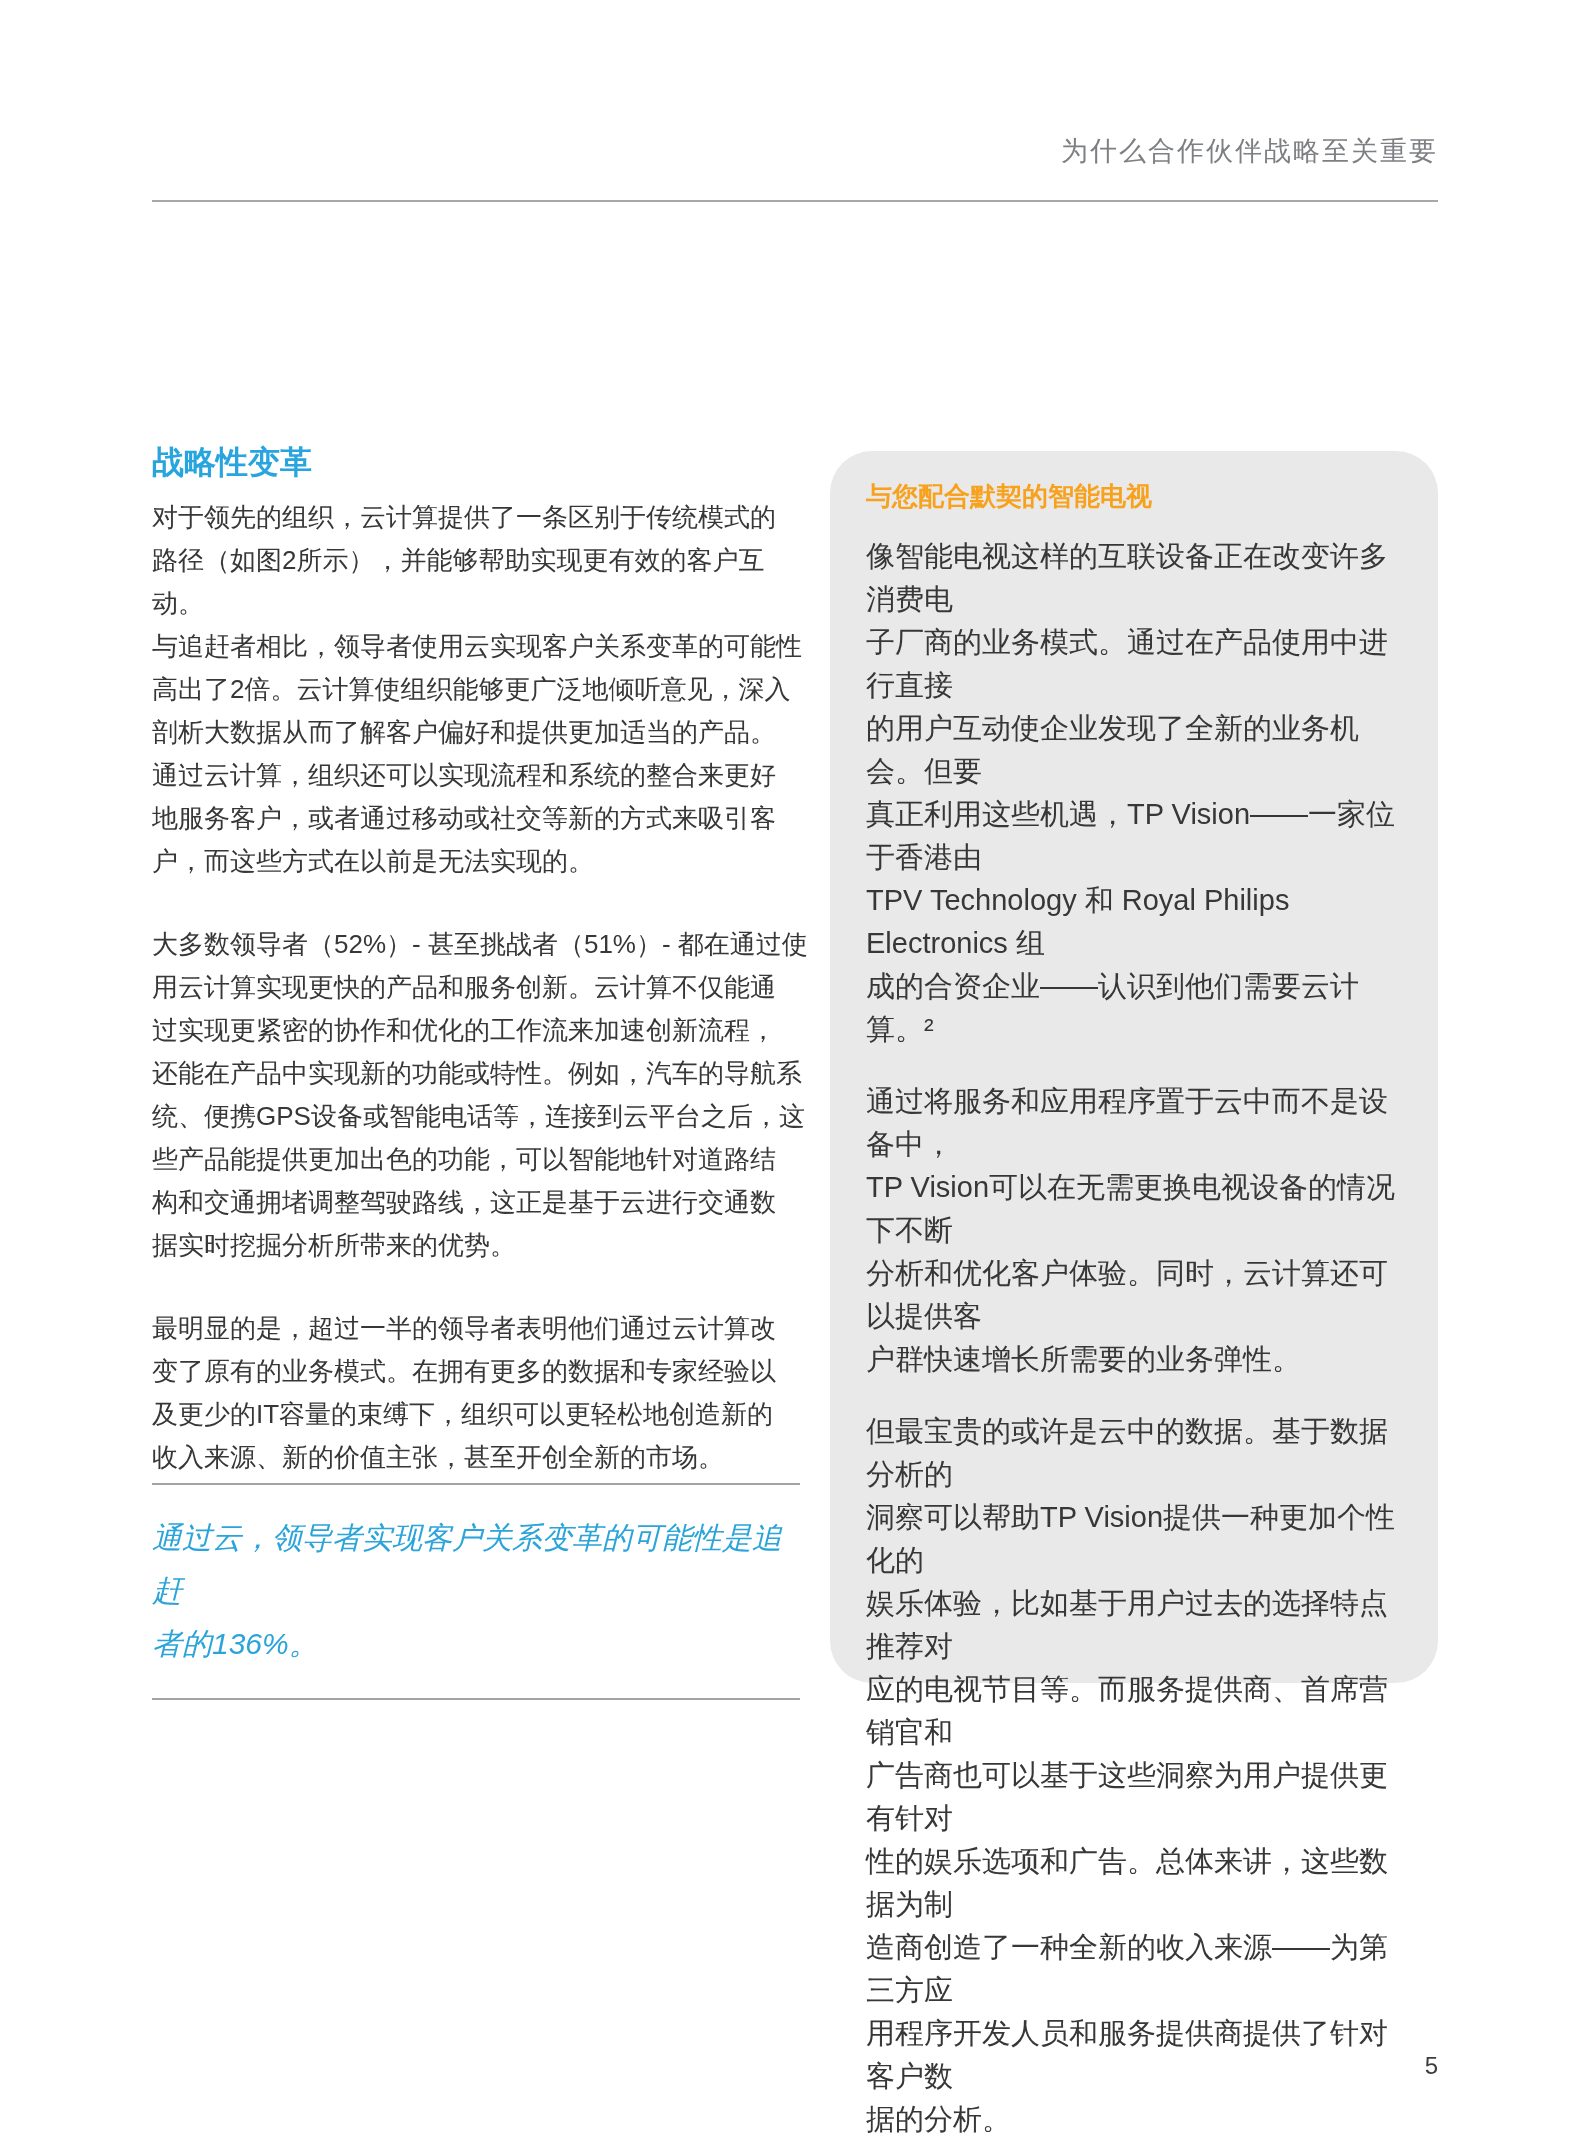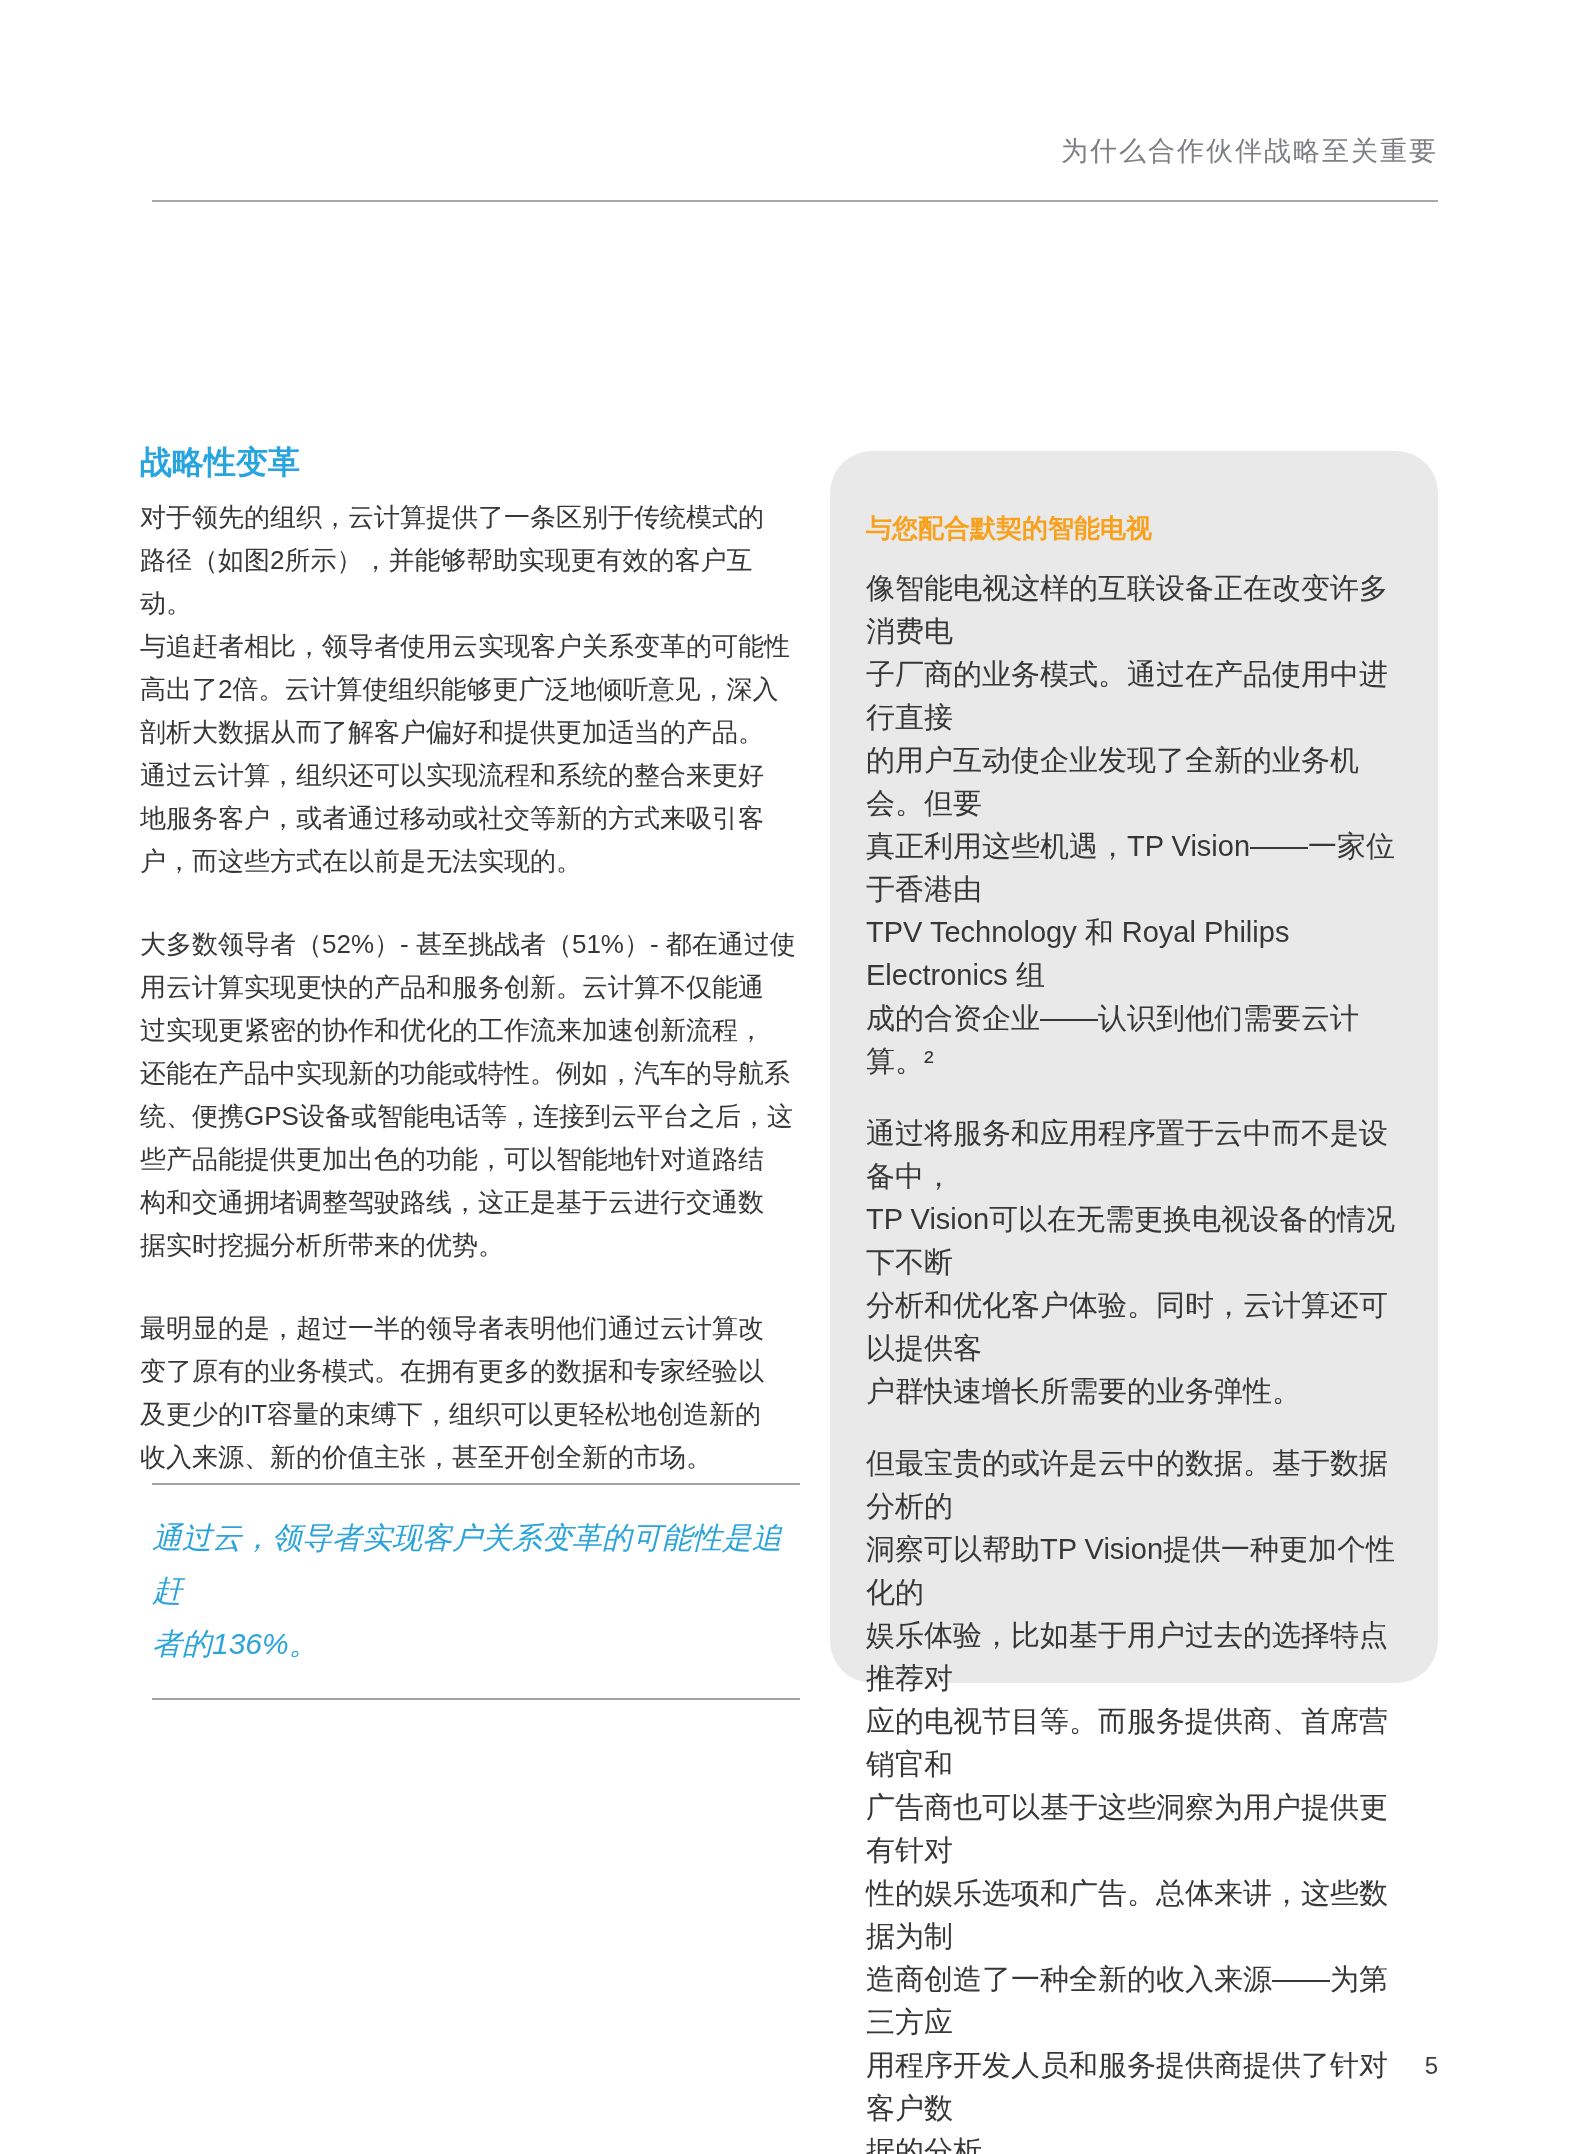--- a/index.html
+++ b/index.html
@@ -28,21 +28,21 @@
   .header-rule {
     position: absolute;
     top: 200px;
     left: 152px;
     width: 1286px;
     border-top: 2px solid #a6a8ab;
   }
   .left-col {
     position: absolute;
     top: 444px;
-    left: 140px;
+    left: 152px;
     width: 660px;
   }
   .section-heading {
     margin: 0 0 16px 0;
     font-size: 32px;
     font-weight: bold;
     color: #28a5de;
     line-height: 36px;
   }
   .left-col p.body-par {
@@ -72,21 +72,21 @@
   }
   .side-box {
     position: absolute;
     top: 451px;
     left: 830px;
     width: 608px;
     height: 1232px;
     box-sizing: border-box;
     background: #e9e9ea;
     border-radius: 42px;
-    padding: 60px 36px;
+    padding: 28px 36px;
   }
   .side-box h3 {
     margin: 0 0 22px 0;
     font-size: 26px;
     line-height: 34px;
     font-weight: bold;
     color: #f7a11c;
   }
   .side-box p.box-par {
     margin: 0 0 29px 0;

